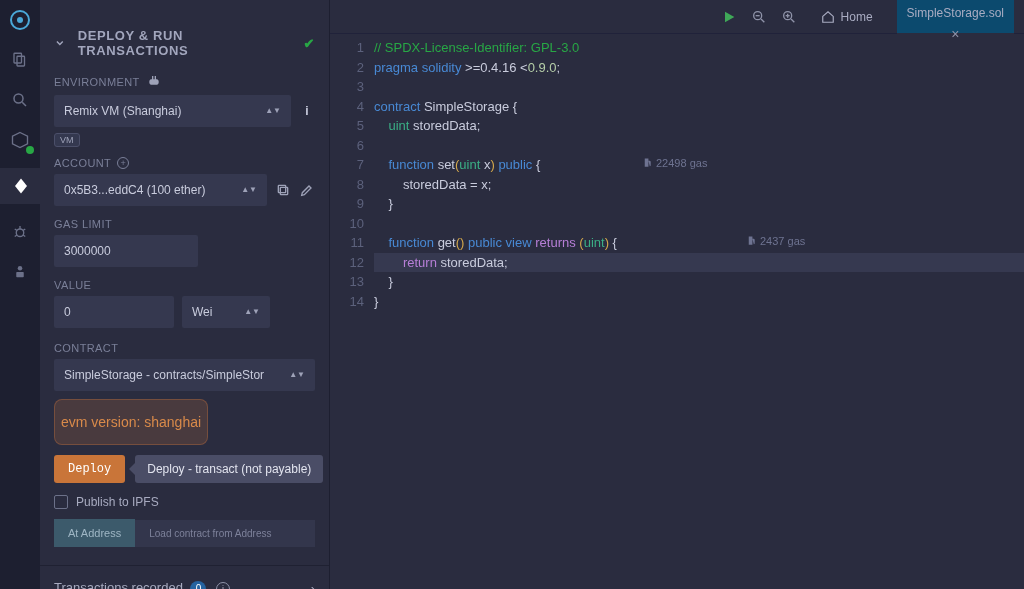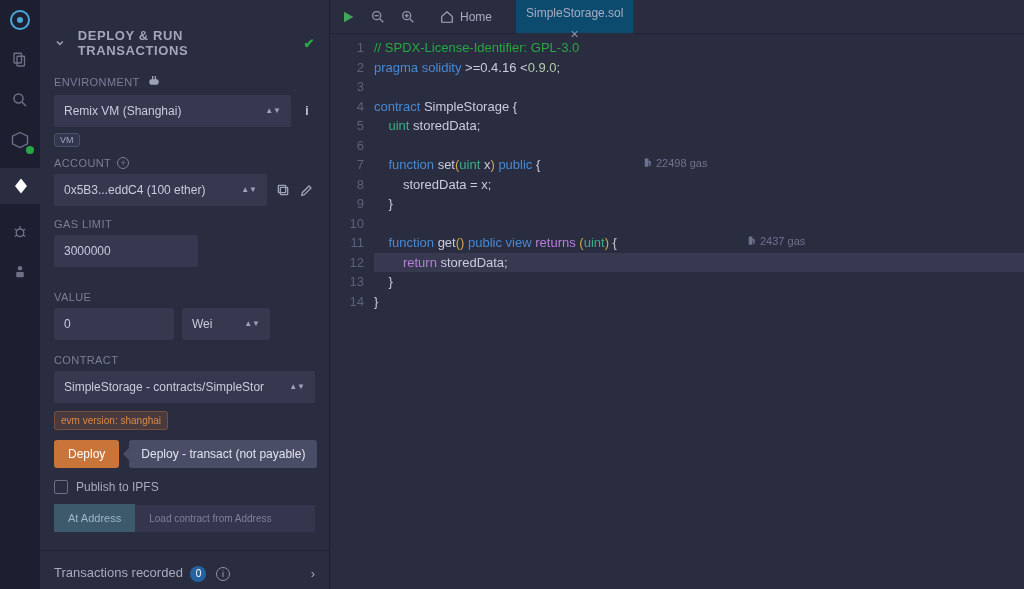--- a/index.html
+++ b/index.html
@@ -18,36 +18,36 @@
   .sp-body { padding: 0 14px 8px; font-size: 12px; }
   .lbl { font-size: 11px; color: #7a7f98; letter-spacing: .4px; margin: 6px 0 5px; display: flex; align-items: center; gap: 6px; }
   .lbl .plus { width:12px;height:12px;border:1px solid #7a7f98;border-radius:50%;display:inline-flex;align-items:center;justify-content:center;font-size:9px;line-height:1;}
   .row { display: flex; gap: 8px; align-items:center; }
   .select, .inputbox { background: #35384f; color: #c9ccdd; border: none; height: 32px; padding: 0 10px; font-size: 12px; border-radius: 2px; display:flex; align-items:center; justify-content:space-between; }
   .select { flex: 1; cursor: pointer; }
   .select .upd { display:flex;flex-direction:column;line-height:0.5;font-size:8px;color:#9ea2b8;}
   .icbtn { width:16px;height:16px;color:#9ea2b8;cursor:pointer;display:inline-flex;align-items:center;justify-content:center;}
   .vm-pill { display:inline-block;background:#34384f;border:1px solid #4b4f69;color:#9ea2b8;font-size:9px;padding:1px 5px;border-radius:3px;margin-top:6px;}
   .inputbox input { background:transparent;border:none;color:#c9ccdd;font-size:12px;width:100%;outline:none;}
-  .evm-pill { display:inline-block;background:rgba(255,140,60,0.15);color:#d98a4a;font-size:10px;padding:3px 6px;border-radius:3px;margin-top:8px;border:1px solid rgba(255,140,60,0.25);}
+  .evm-pill { display:inline-block;background:rgba(255,140,60,0.15);color:#d98a4a;font-size:14px;padding:14px 6px;border-radius:8px;margin-top:8px;border:1px solid rgba(255,140,60,0.25);}
   .deploy-row { display:flex;align-items:center;gap:0;margin-top:10px;position:relative;}
-  .deploy-btn { background:#c97539;color:#fff;border:none;padding:7px 14px;font-size:12px;border-radius:3px;cursor:pointer;}
+  .deploy-btn { background:#c97539;color:#fff;border:none;padding:7px 14px;font-size:12px;border-radius:3px;cursor:pointer;font-family:Liberation Mono, monospace;}
   .tooltip { background:#4a4d66;color:#e2e4ef;font-size:12px;padding:7px 12px;border-radius:3px;margin-left:10px;position:relative;white-space:nowrap;}
   .tooltip::before { content:"";position:absolute;left:-6px;top:50%;transform:translateY(-50%);border:6px solid transparent;border-right-color:#4a4d66;border-left:none;}
   .chk-row { display:flex;align-items:center;gap:8px;margin-top:12px;font-size:12px;color:#a8abc0;cursor:pointer;}
   .chk { width:14px;height:14px;border:1px solid #6c7189;border-radius:2px;background:#2a2c3f;}
   .addr-row { display:flex;gap:0;margin-top:10px;align-items:center;}
   .ataddr { background:#3c5a6b;color:#9fb6c4;padding:8px 14px;font-size:11px;border:none;cursor:pointer;}
   .loadaddr { background:#33364c;color:#7d819a;padding:8px 14px;font-size:10px;border:none;flex:1;text-align:left;}
   .section-div { height:1px;background:#1f2132;margin:18px -14px 0;}
   .sec-row { display:flex;align-items:center;justify-content:space-between;padding:14px 0;font-size:13px;color:#a8abc0;}
   .count-badge { background:#2563a0;color:#fff;font-size:10px;border-radius:50%;width:16px;height:16px;display:inline-flex;align-items:center;justify-content:center;margin-left:4px;}
   .info-ic { width:14px;height:14px;border:1.3px solid #8f93a9;border-radius:50%;display:inline-flex;align-items:center;justify-content:center;font-size:9px;margin-left:6px;}
   .main { flex:1;display:flex;flex-direction:column;background:#2a2c3f;}
-  .toolbar { height:34px;display:flex;align-items:center;padding:0 10px;gap:14px;border-bottom:1px solid #20223a;}
+  .toolbar { height:34px;display:flex;align-items:center;padding:0 10px;gap:14px;border-bottom:1px solid #20223a;justify-content:flex-end;}
   .tb-ic { width:16px;height:16px;color:#8f93a9;cursor:pointer;display:inline-flex;align-items:center;justify-content:center;}
   .tb-ic.play { color:#3fa858;}
   .tab { display:flex;align-items:center;gap:6px;padding:0 10px;height:34px;font-size:12px;color:#a9acc2;cursor:pointer;}
   .tab.active { background:#0c4a6e;border-bottom:1px solid #2a2c3f;margin-bottom:-1px;flex-direction:column;}
   .tab .x { font-size:14px;color:#8f93a9;}
   .editor { flex:1;display:flex;font-family:"Consolas","Monaco",monospace;font-size:13px;line-height:1.5;position:relative;}
   .gutter { width:44px;text-align:right;padding:4px 10px 0 0;color:#5c617c;user-select:none;}
   .gutter div { height:19.5px;}
   .code { flex:1;padding:4px 0 0;position:relative;}
   .ln { height:19.5px;white-space:pre;}
@@ -160,21 +160,21 @@
             <path d="M4 20l4-1 10-10-3-3L5 16z"></path>
           </svg>
       </span>
     </div>
 
     <div class="lbl" style="margin-top:12px">GAS LIMIT</div>
     <div class="inputbox" style="width:144px">
       <input value="3000000" style="">
     </div>
 
-    <div class="lbl" style="margin-top:24px">VALUE</div>
+    <div class="lbl" style="margin-top:12px">VALUE</div>
     <div class="row">
       <div class="inputbox" style="width:120px">
         <input value="0" style="">
       </div>
       <div class="select" style="width:88px;flex:none">
         <span>Wei</span>
         <span class="upd">▲▼</span>
       </div>
     </div>
 

